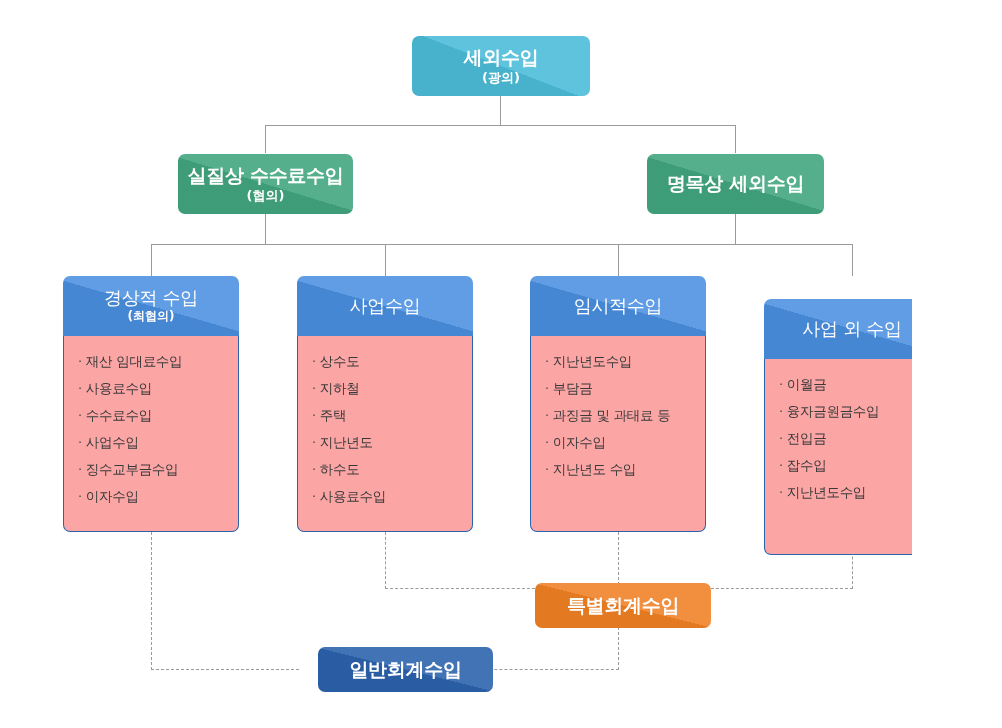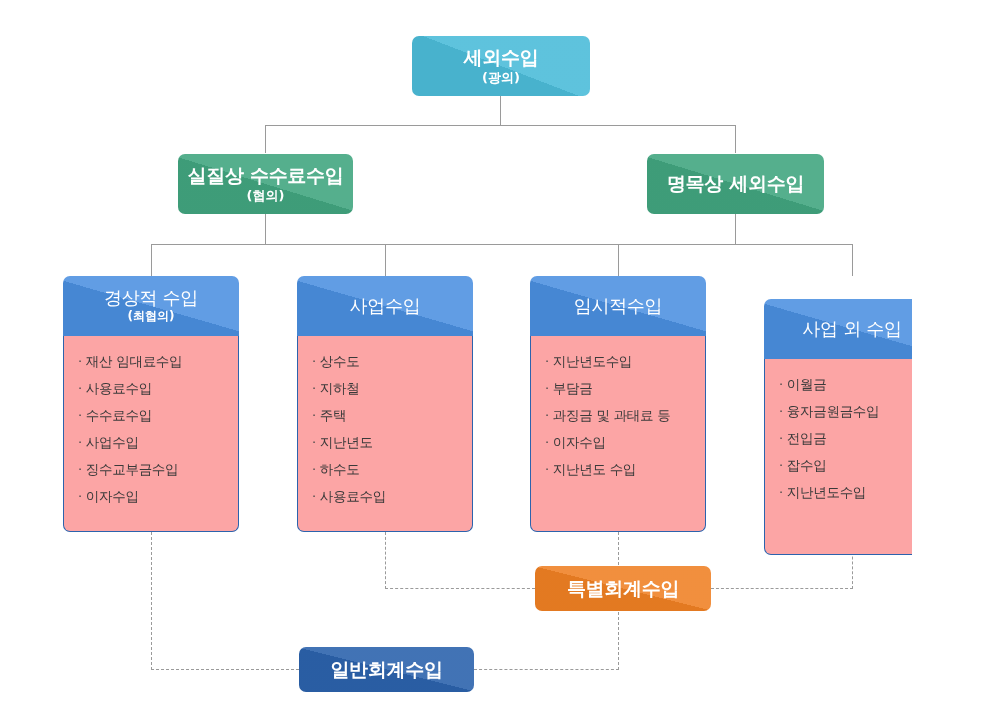--- a/index.html
+++ b/index.html
@@ -78,20 +78,21 @@
   }
   .node-orange {
     background:
       linear-gradient(14deg, rgba(0,0,0,0.05) 0%, rgba(0,0,0,0.05) 50%, rgba(255,255,255,0.12) 50%, rgba(255,255,255,0.12) 100%),
       #ef8023;
   }
   .node-darkblue {
     background:
       linear-gradient(14deg, rgba(0,0,0,0.06) 0%, rgba(0,0,0,0.06) 50%, rgba(255,255,255,0.10) 50%, rgba(255,255,255,0.10) 100%),
       #2c63ad;
+    margin-left: 19px;
   }
 
   
   .column-card {
     position: absolute;
     width: 176px;
     box-sizing: border-box;
     z-index: 5;
   }
   .column-header {
@@ -253,21 +254,21 @@
       <ul>
         <li><span class="bullet">·</span><span>이월금</span></li>
         <li><span class="bullet">·</span><span>융자금원금수입</span></li>
         <li><span class="bullet">·</span><span>전입금</span></li>
         <li><span class="bullet">·</span><span>잡수입</span></li>
         <li><span class="bullet">·</span><span>지난년도수입</span></li>
       </ul>
     </div>
   </div>
 
-  <div class="node node-orange" style="left:535px; top:566px; width:176px; height:45px;">
+  <div class="node node-orange" style="left:535px; top:583px; width:176px; height:45px;">
     <span class="node-title">특별회계수입</span>
   </div>
 
   <div class="node node-darkblue" style="left:299px; top:647px; width:175px; height:45px;">
     <span class="node-title">일반회계수입</span>
   </div>
 
 </div>
 
 </body></html>

